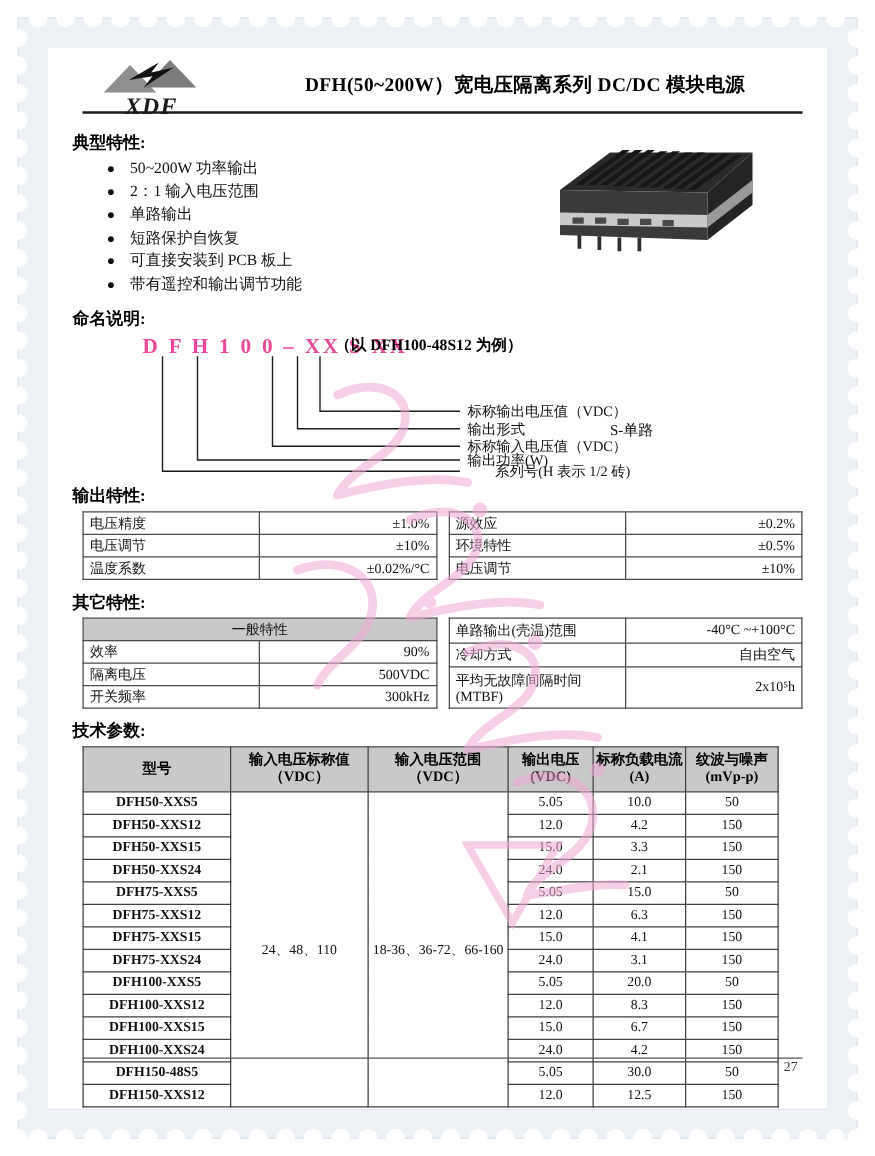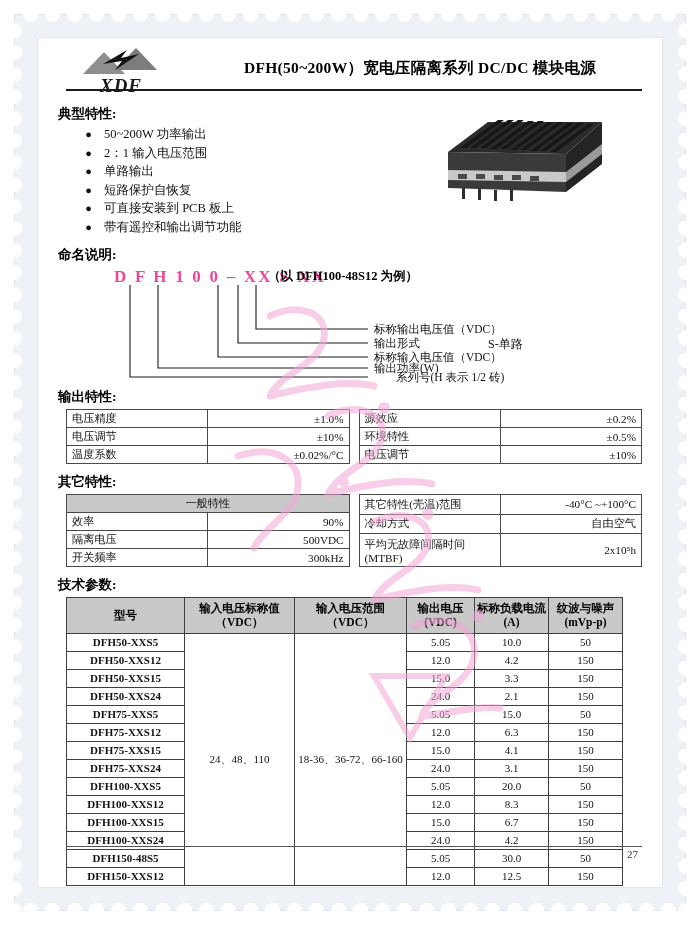--- a/index.html
+++ b/index.html
@@ -599,21 +599,21 @@
           </tr>
           <tr>
             <td class="lbl">开关频率</td>
             <td class="val">300kHz</td>
           </tr>
         </tbody>
       </table>
       <table class="spec outer-frame">
         <tbody>
           <tr>
-            <td class="lbl">其它特性(壳温)范围</td>
+            <td class="lbl">单路输出(壳温)范围</td>
             <td class="val">-40°C ~+100°C</td>
           </tr>
           <tr>
             <td class="lbl">冷却方式</td>
             <td class="val">自由空气</td>
           </tr>
           <tr>
             <td class="lbl">平均无故障间隔时间(MTBF)</td>
             <td class="val">2x10⁵h</td>
           </tr>

